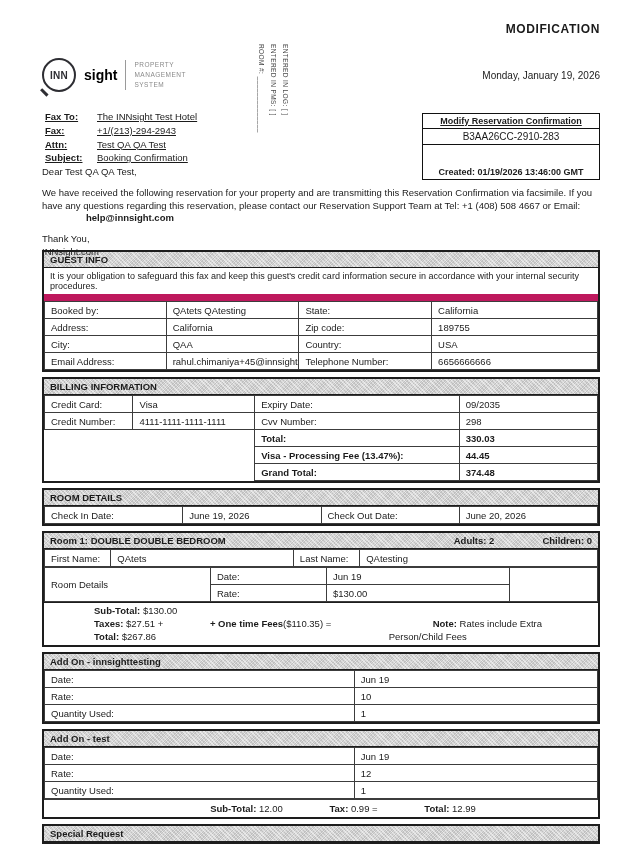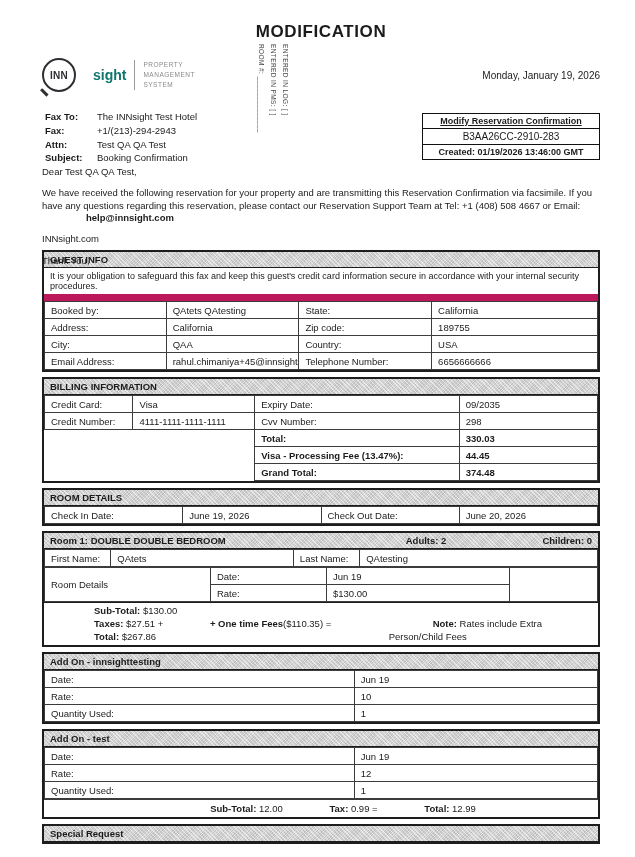--- a/index.html
+++ b/index.html
@@ -3,45 +3,45 @@
 <meta charset="utf-8">
 <style>
   * { margin:0; padding:0; box-sizing:border-box; }
   html,body { background:#ffffff; }
   body { font-family:"Liberation Sans", sans-serif; color:#1b1b1b; }
   .page { width:635px; height:857px; background:#fff; position:relative;
           padding:0 35px 0 42px; overflow:hidden; }
 
   
   .top-area { position:relative; height:250px; }
-  .doc-title { position:absolute; top:22px; left:0; width:100%; text-align:center;
-               font-size:17px; font-weight:bold; letter-spacing:.6px; }
+  .doc-title { position:absolute; top:22px; left:0; width:100%; text-align:right;
+               font-size:12px; font-weight:bold; letter-spacing:.6px; }
   .stamp { position:absolute; left:216px; top:44px; display:flex; gap:5px; }
   .stamp-col { writing-mode:vertical-rl; font-size:6.5px; color:#4a4a4a;
                letter-spacing:.4px; white-space:nowrap; }
   .logo-row { position:absolute; left:0; top:58px; display:flex; align-items:center; }
   .logo-mark { position:relative; width:34px; height:34px; border:2.5px solid #2e2e33;
                border-radius:50%; display:flex; align-items:center; justify-content:center;
                font-weight:bold; font-size:10px; color:#2e2e33; letter-spacing:.3px; }
   .logo-handle { position:absolute; left:-4px; bottom:-3px; width:9px; height:2.5px;
                  background:#2e2e33; transform:rotate(45deg); }
-  .logo-rest { font-weight:bold; font-size:14px; color:#0f766e; margin-left:17px; }
+  .logo-rest { font-weight:bold; font-size:14px; color:#000000; margin-left:8px; }
   .logo-sep { width:1px; height:30px; background:#9a9a9a; margin:0 8px; }
   .logo-tagline { font-size:6.5px; color:#8a8a8a; letter-spacing:.5px; line-height:1.5; }
   .doc-date { position:absolute; right:0; top:70px; font-size:10px; }
 
   .fax-block { position:absolute; left:3px; top:110px; font-size:9.5px; }
-  .fax-row { display:flex; line-height:1.45; }
+  .fax-row { display:flex; line-height:1.45;text-decoration:underline; }
   .fax-label { font-weight:bold; width:52px; }
   .conf-box { position:absolute; right:0; top:113px; width:178px; border:1.5px solid #111;
               text-align:center; }
   .conf-box > div { padding:2px 2px; }
   .conf-title { font-weight:bold; font-size:9px; border-bottom:1px solid #111;text-decoration:underline; }
   .conf-number { font-size:10px; border-bottom:1px solid #111; }
-  .conf-created { font-weight:bold; font-size:9px; }
+  .conf-created { font-weight:bold; font-size:9px;margin-top:20px; }
 
   .letter { position:absolute; left:0; top:166px; width:100%; font-size:9.5px; line-height:1.3; }
   .letter p { margin-bottom:9px; }
   .bold { font-weight:bold;padding-left:44px; }
 
   
   .section { border:2px solid #1d1d1d; margin-bottom:5px; }
   .sec-head { font-size:9.5px; font-weight:bold; padding:2px 6px;
               border-bottom:1px solid #1d1d1d;
               background-color:#d7d7d7;
@@ -58,21 +58,21 @@
   .rd-c1{width:26%} .rd-c2{width:19%} .rd-c3{width:27%} .rd-c4{width:28%}
   .r1-c1{width:12%} .r1-c2{width:33%} .r1-c3{width:12%} .r1-c4{width:43%}
   .dt-c1{width:30%} .dt-c2{width:21%} .dt-c3{width:33%} .dt-c4{width:16%}
   .ao-c1{width:56%} .ao-c2{width:44%}
 
   .room-head { display:flex; font-size:9.5px; font-weight:bold; padding:2px 6px;
                border-bottom:1px solid #1d1d1d;
                background-color:#d7d7d7;
                background-image:
                  repeating-linear-gradient(45deg, rgba(255,255,255,.5) 0 1px, transparent 1px 3px),
-                 repeating-linear-gradient(135deg, rgba(110,110,110,.22) 0 1px, transparent 1px 2px); gap: 48px; }
+                 repeating-linear-gradient(135deg, rgba(110,110,110,.22) 0 1px, transparent 1px 2px); }
   .room-head .adults { margin-left:auto; margin-right:48px; }
   .room-foot { display:flex; justify-content:space-between; align-items:flex-end;
                border-top:1px solid #1d1d1d; font-size:9.5px; padding:2px 6px; line-height:1.35; }
   .summary-row { text-align:center; font-size:9.5px; padding:3px 6px; border-top:1px solid #3c3c3c; }
 </style>
 </head>
 <body>
 
 <div class="page">
 
@@ -122,22 +122,22 @@
 
     <div class="conf-box">
       <div class="conf-title">Modify Reservation Confirmation</div>
       <div class="conf-number">B3AA26CC-2910-283</div>
       <div class="conf-created">Created: 01/19/2026 13:46:00 GMT</div>
     </div>
 
     <div class="letter">
       <p>Dear Test QA QA Test,</p>
       <p><span>We have received the following reservation for your property and are transmitting this Reservation Confirmation via facsimile. If you have any questions regarding this reservation, please contact our Reservation Support Team at Tel: +1 (408) 508 4667 or Email: </span><span class="bold">help@innsight.com</span></p>
+      <p style="margin-bottom:0">Thank You,</p>
       <p>INNsight.com</p>
-      <p style="margin-bottom:0">Thank You,</p>
     </div>
   </div>
 
   <div class="section">
     <div class="sec-head">GUEST INFO</div>
     <div class="notice">It is your obligation to safeguard this fax and keep this guest's credit card information secure in accordance with your internal security procedures.</div>
     <table>
       <tbody>
           <tr>
         <td class="gi-c1">Booked by:</td>

